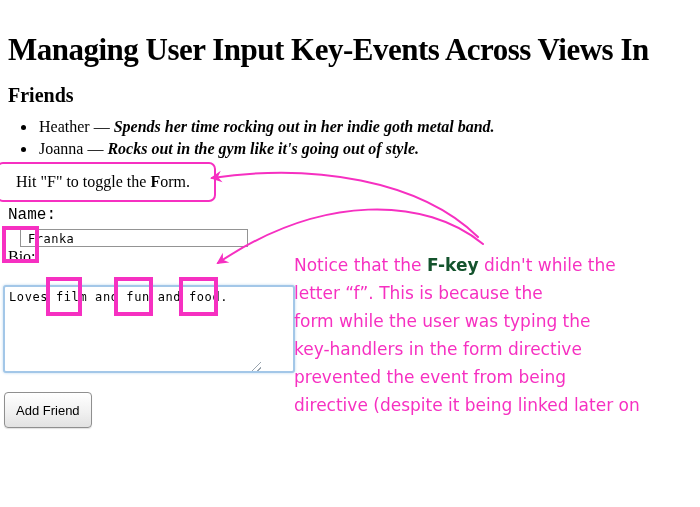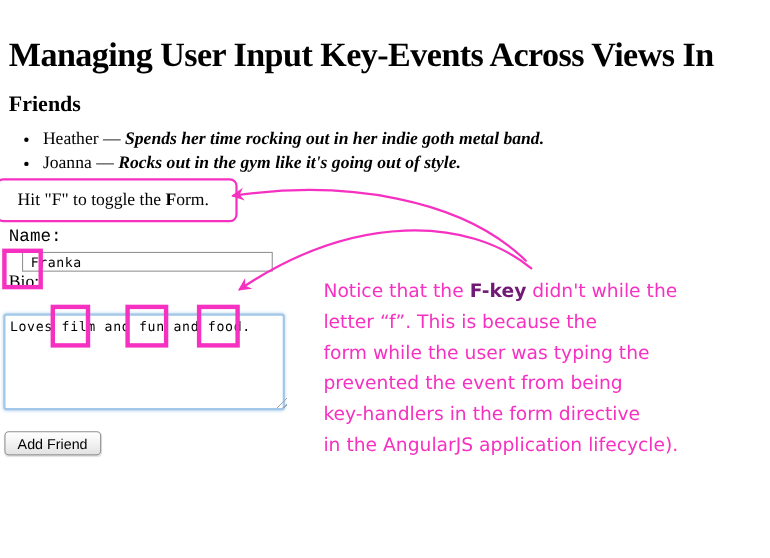--- a/index.html
+++ b/index.html
@@ -61,21 +61,21 @@
     background: #fff;
     font-family: "DejaVu Sans Mono", monospace;
     font-size: 12px;
     padding: 1px 2px 0 7px;
     letter-spacing: 0.5px;
     outline: none;
     margin-left: 17px;
   }
   #bio-textarea {
     left: 3px; top: 285px;
-    width: 256px; height: 88px;
+    width: 292px; height: 88px;
     box-sizing: border-box;
     border: 2px solid #a3c7e8;
     border-radius: 3px;
     box-shadow: 0 0 3px #bcd6ee;
     background: #fff;
     font-family: "DejaVu Sans Mono", monospace;
     font-size: 12px;
     letter-spacing: 0.6px;
     padding: 3px 4px;
     resize: none;
@@ -85,21 +85,21 @@
   #resize-grip {
     left: 249px; top: 359px;
     width: 12px; height: 12px;
     pointer-events: none;
     background: repeating-linear-gradient(135deg, transparent 0 2px, #9aa4ae 2px 3px, transparent 3px 4px);
     clip-path: polygon(100% 0, 100% 100%, 0 100%);
   }
 
   #add-friend-button {
     left: 4px; top: 392px;
-    height: 22px;
+    height: 36px;
     padding: 0 11px;
     font-family: "Liberation Sans", sans-serif;
     font-size: 13px;
     color: #000;
     border: 1px solid #8f8f8f;
     border-radius: 4px;
     background: linear-gradient(#ffffff, #f1f1f1 55%, #e2e2e2);
     box-shadow: 0 1px 1px rgba(0,0,0,0.12);
   }
 
@@ -117,21 +117,21 @@
   
   #annotation {
     left: 294px; top: 251px;
     width: 402px;
     color: #f630c1;
     font-family: "DejaVu Sans", sans-serif;
     font-size: 17px;
     line-height: 28px;
     white-space: nowrap;
   }
-  #annotation .bold-key { font-weight: bold; color: #701a75; }
+  #annotation .bold-key { font-weight: bold; color: #14532d; }
 
   
   #arrows-svg {
     left: 0; top: 0;
     pointer-events: none;
   }
 </style>
 </head>
 <body>
 
@@ -169,23 +169,23 @@
 
   <div id="hl-name" class="abs f-key-highlight"></div>
   <div id="hl-film" class="abs f-key-highlight"></div>
   <div id="hl-fun" class="abs f-key-highlight"></div>
   <div id="hl-food" class="abs f-key-highlight"></div>
 
   <div id="annotation" class="abs">
     <div><span>Notice that the </span><span class="bold-key">F-key</span><span> didn't while the</span></div>
     <div>letter “f”. This is because the</div>
     <div>form while the user was typing the</div>
+    <div>key-handlers in the form directive</div>
     <div>prevented the event from being</div>
-    <div>key-handlers in the form directive</div>
-    <div>in the AngularJS application lifecycle).</div>
+    <div>directive (despite it being linked later on</div>
   </div>
 
   <svg id="arrows-svg" class="abs" width="700" height="507" viewBox="0 0 700 507">
     <defs>
       <marker id="ah" viewBox="0 0 10 10" refX="8" refY="5" markerWidth="6.5" markerHeight="6.5" orient="auto" markerUnits="strokeWidth">
         <path d="M0.5,0.5 L9.5,5 L0.5,9.5 L3.4,5 Z" fill="#f630c1"></path>
       </marker>
     </defs>
     <path d="M 478 237 C 420 180, 312 163, 212 178" fill="none" stroke="#f630c1" stroke-width="2" stroke-linecap="round" marker-end="url(#ah)"></path>
     <path d="M 483 244 C 426 197, 322 193, 218 263" fill="none" stroke="#f630c1" stroke-width="2" stroke-linecap="round" marker-end="url(#ah)"></path>

